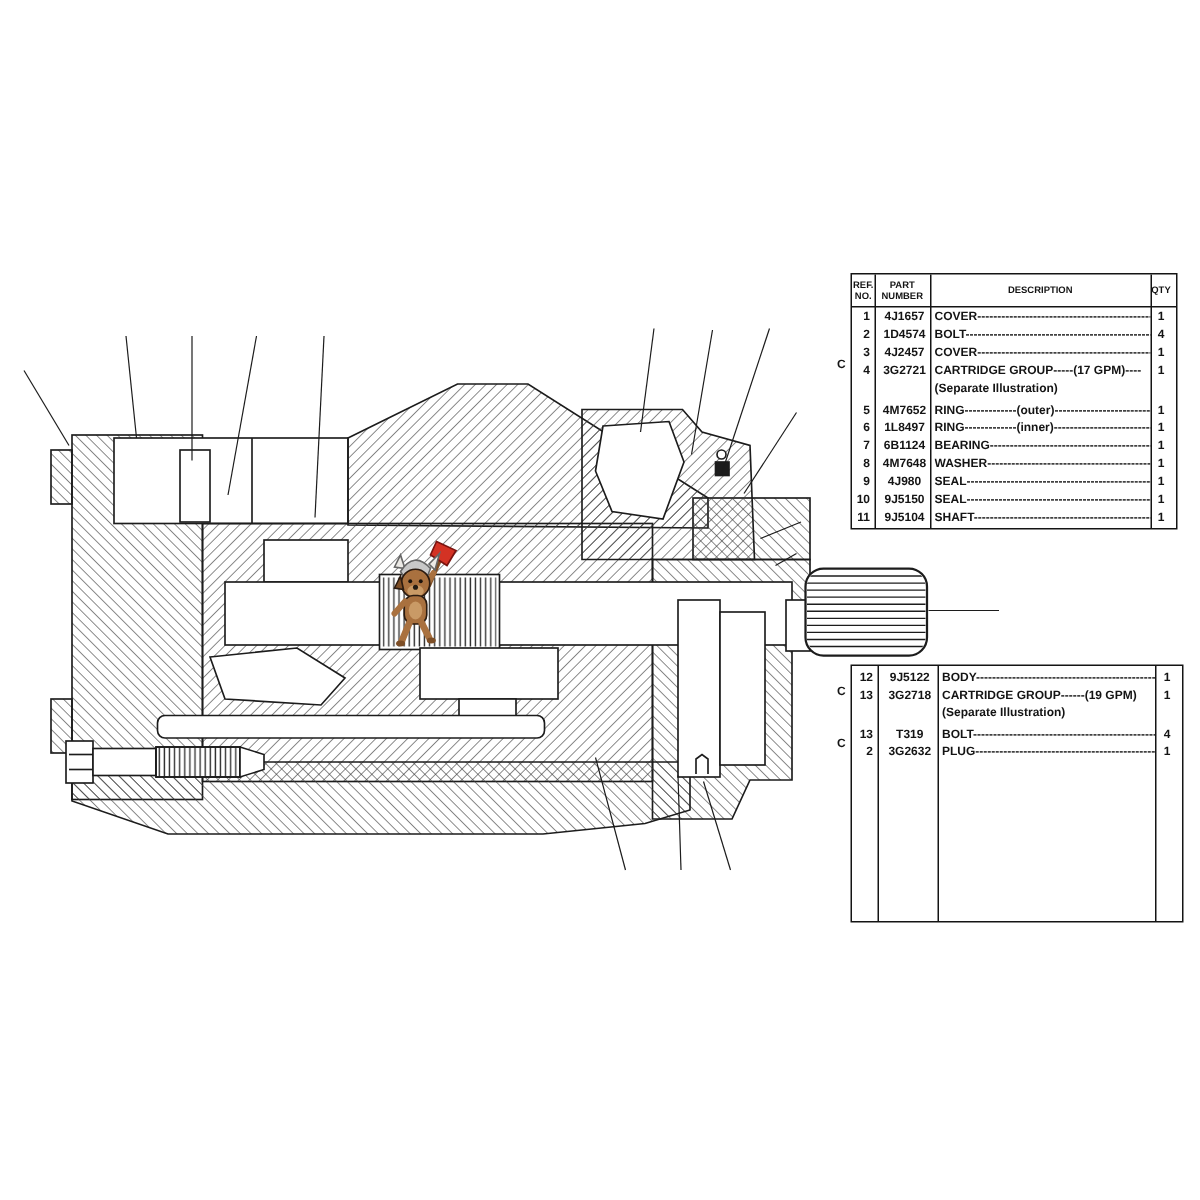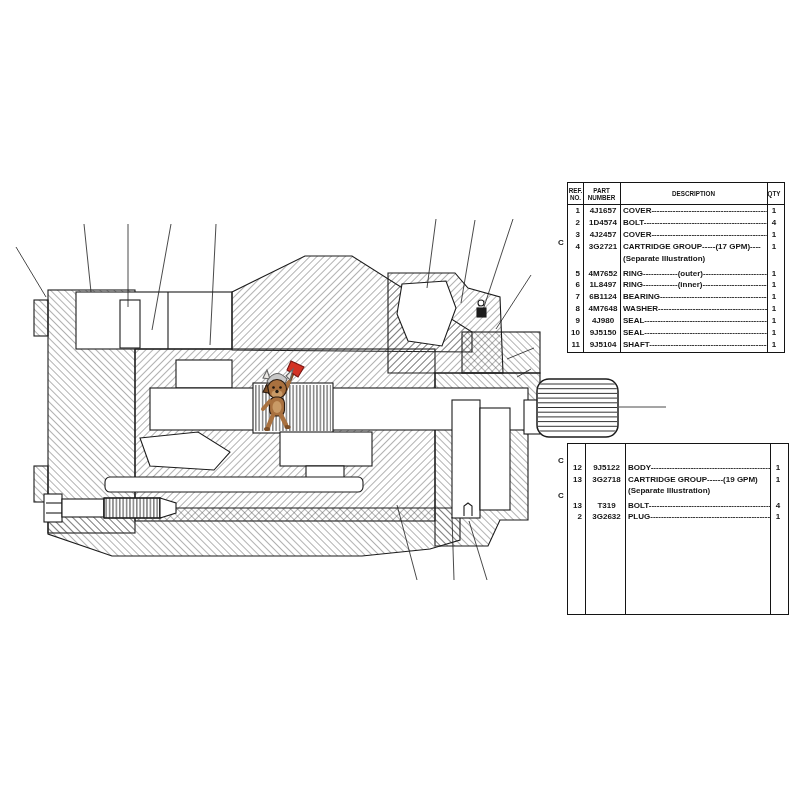--- a/index.html
+++ b/index.html
@@ -37,21 +37,21 @@
   #table-upper .th-ref{width:15px;} #table-upper .th-part{width:37px;} #table-upper .th-desc{width:147px;} #table-upper .th-qty{width:14px;}
   #table-upper .tbody{top:22px;}
   #table-upper .prow{line-height:11.9px;}
   #table-upper .c-ref{width:15px;} #table-upper .c-part{width:37px;} #table-upper .c-desc{width:147px;} #table-upper .c-qty{width:14px;}
   #table-upper .cmark{left:5px;top:56px;}
 
   
   #table-lower{left:553px;top:443px;width:247px;height:172px;}
   #table-lower .tbox{left:14px;top:0;width:220px;height:170px;}
   #table-lower .vl1{left:17px;} #table-lower .vl2{left:57px;} #table-lower .vl3{left:202px;}
-  #table-lower .tbody{top:2px;margin-top:16px;}
+  #table-lower .tbody{top:2px;}
   #table-lower .prow{line-height:11.6px;}
   #table-lower .c-ref{width:17px;} #table-lower .c-part{width:40px;} #table-lower .c-desc{width:145px;} #table-lower .c-qty{width:16px;}
   #table-lower .cm13{left:5px;top:13px;}
   #table-lower .cm15{left:5px;top:48px;}
 
   
   #watermark-banner{position:absolute;left:260px;top:377px;width:270px;height:44px;background:#f3f3f1;border-radius:9px;z-index:4;box-shadow:0 0 4px rgba(0,0,0,0.18);display:flex;align-items:center;}
   #brand-text{position:absolute;left:48px;top:50%;transform:translateY(-52%) scaleY(1.04);font-family:"DejaVu Sans",sans-serif;font-weight:700;font-size:28px;letter-spacing:0.5px;color:#0c0c0c;text-shadow:0.6px 0 #0c0c0c,-0.6px 0 #0c0c0c;white-space:nowrap;}
   #mascot{position:absolute;left:256px;top:359px;width:58px;height:78px;z-index:5;}
 </style>

